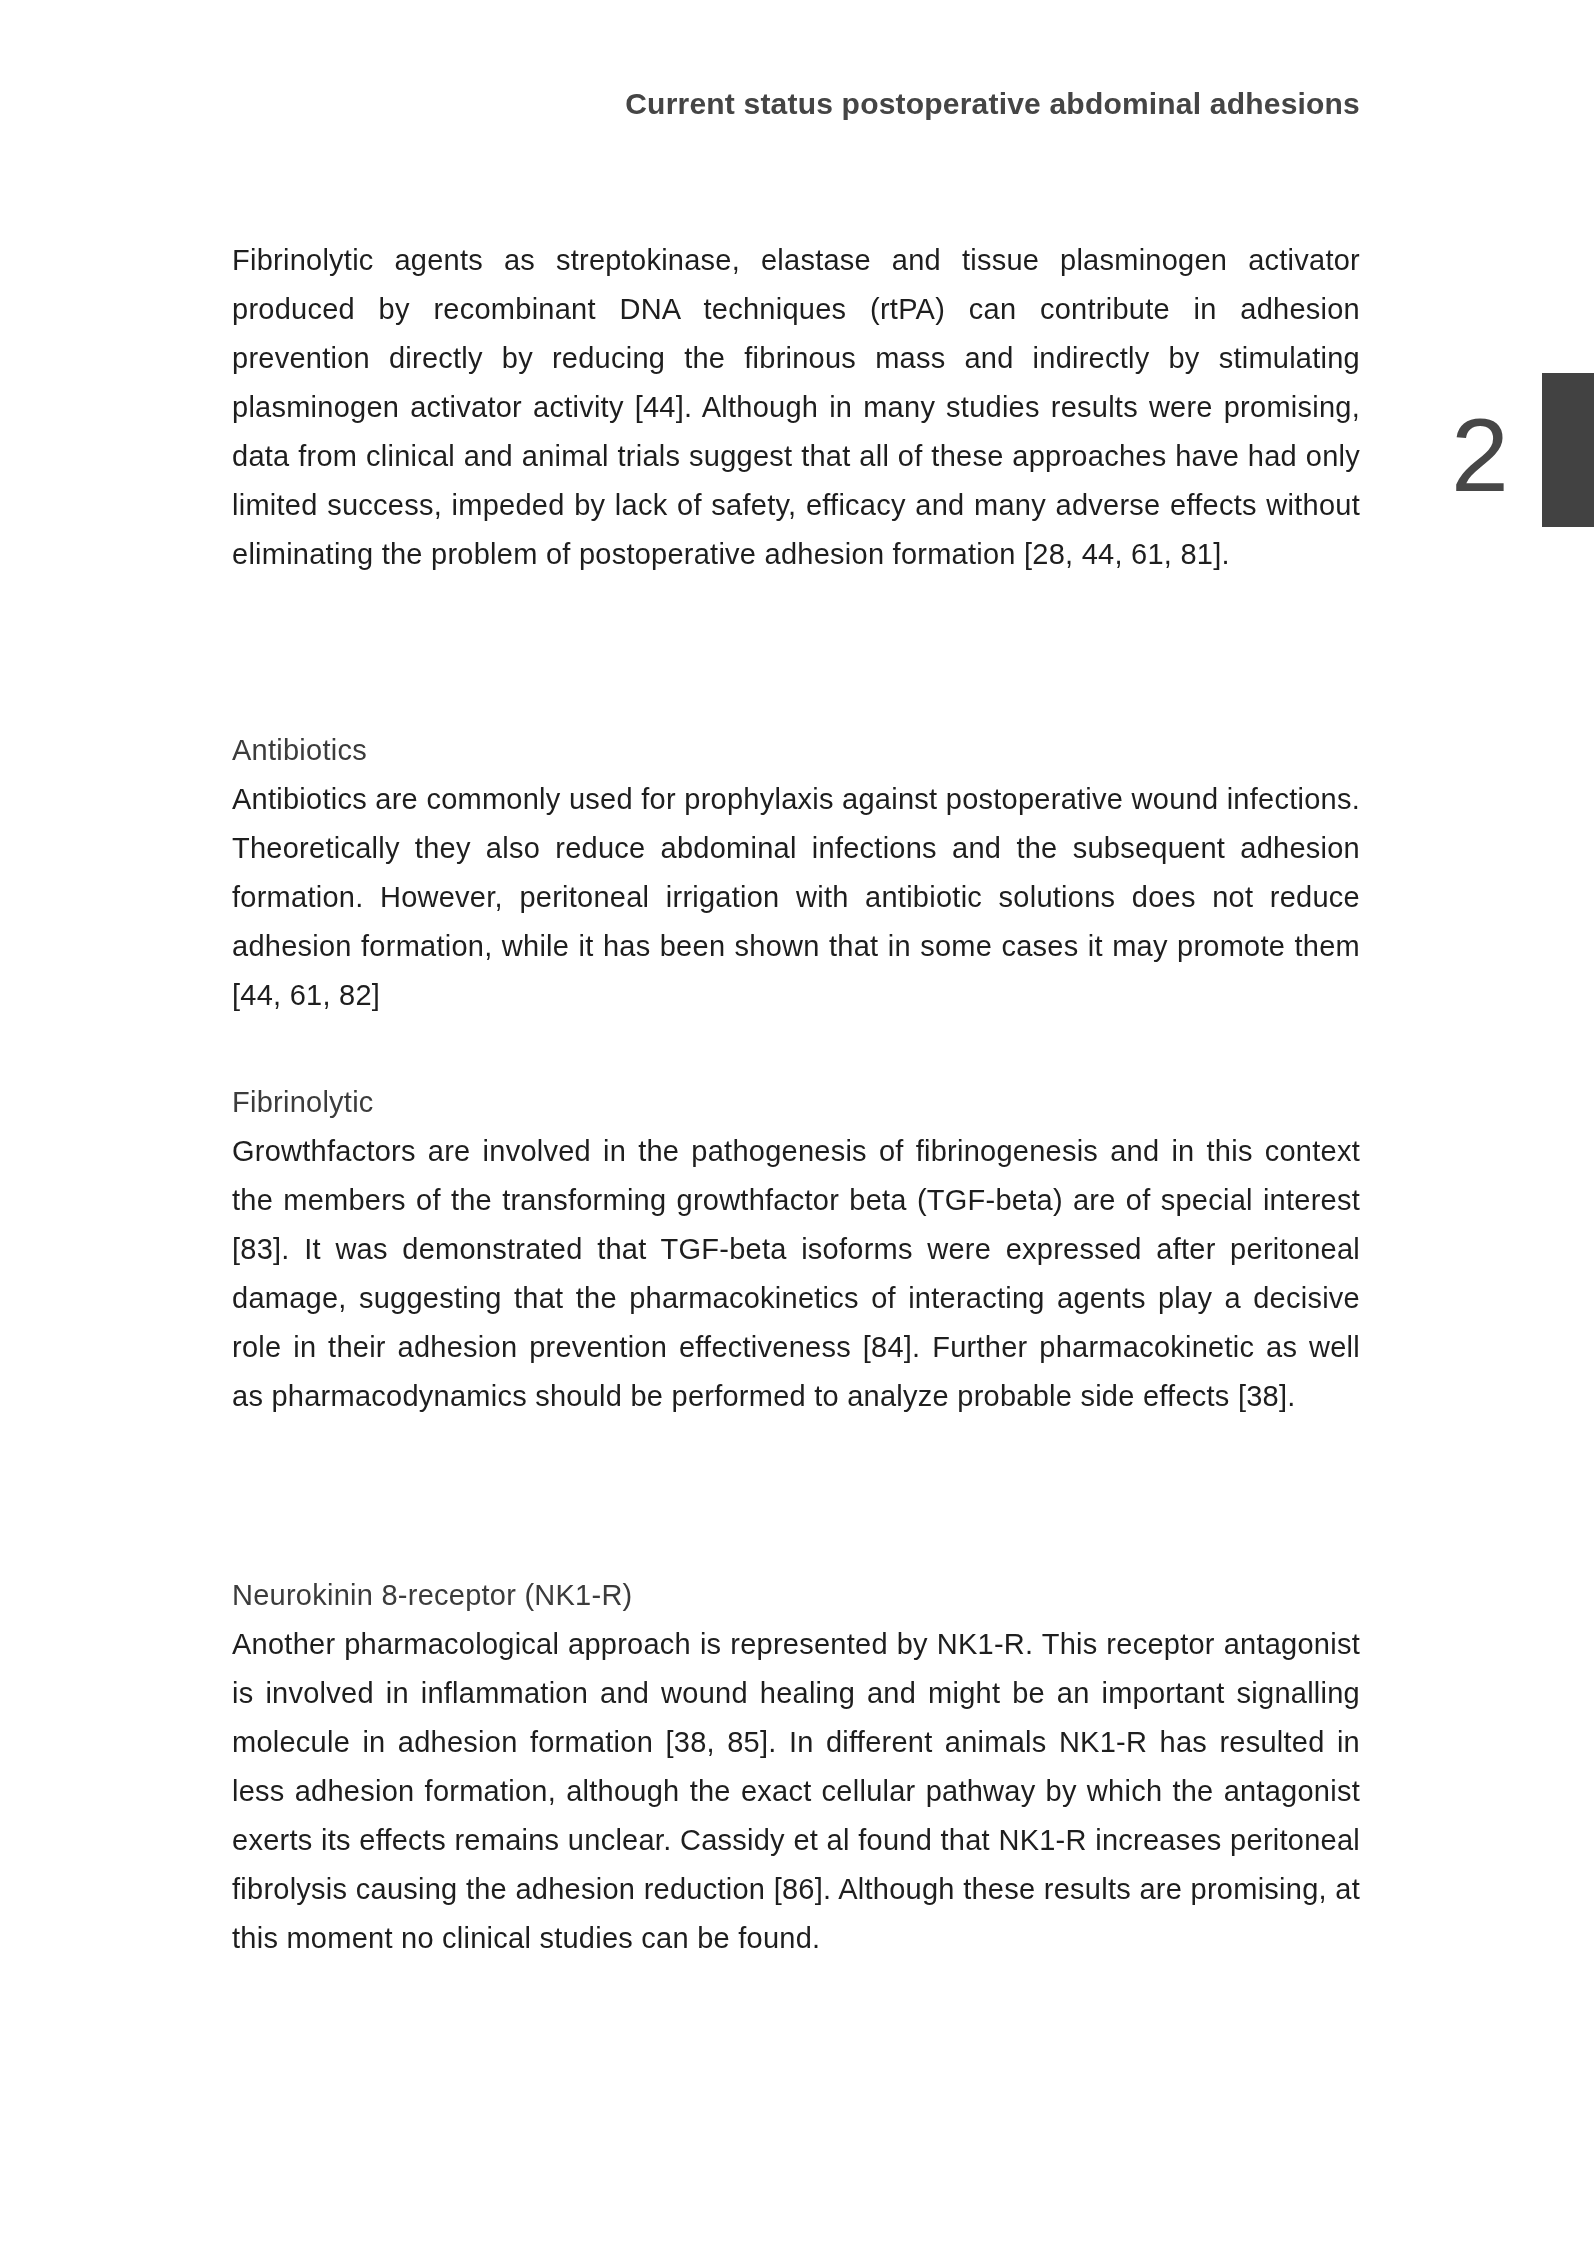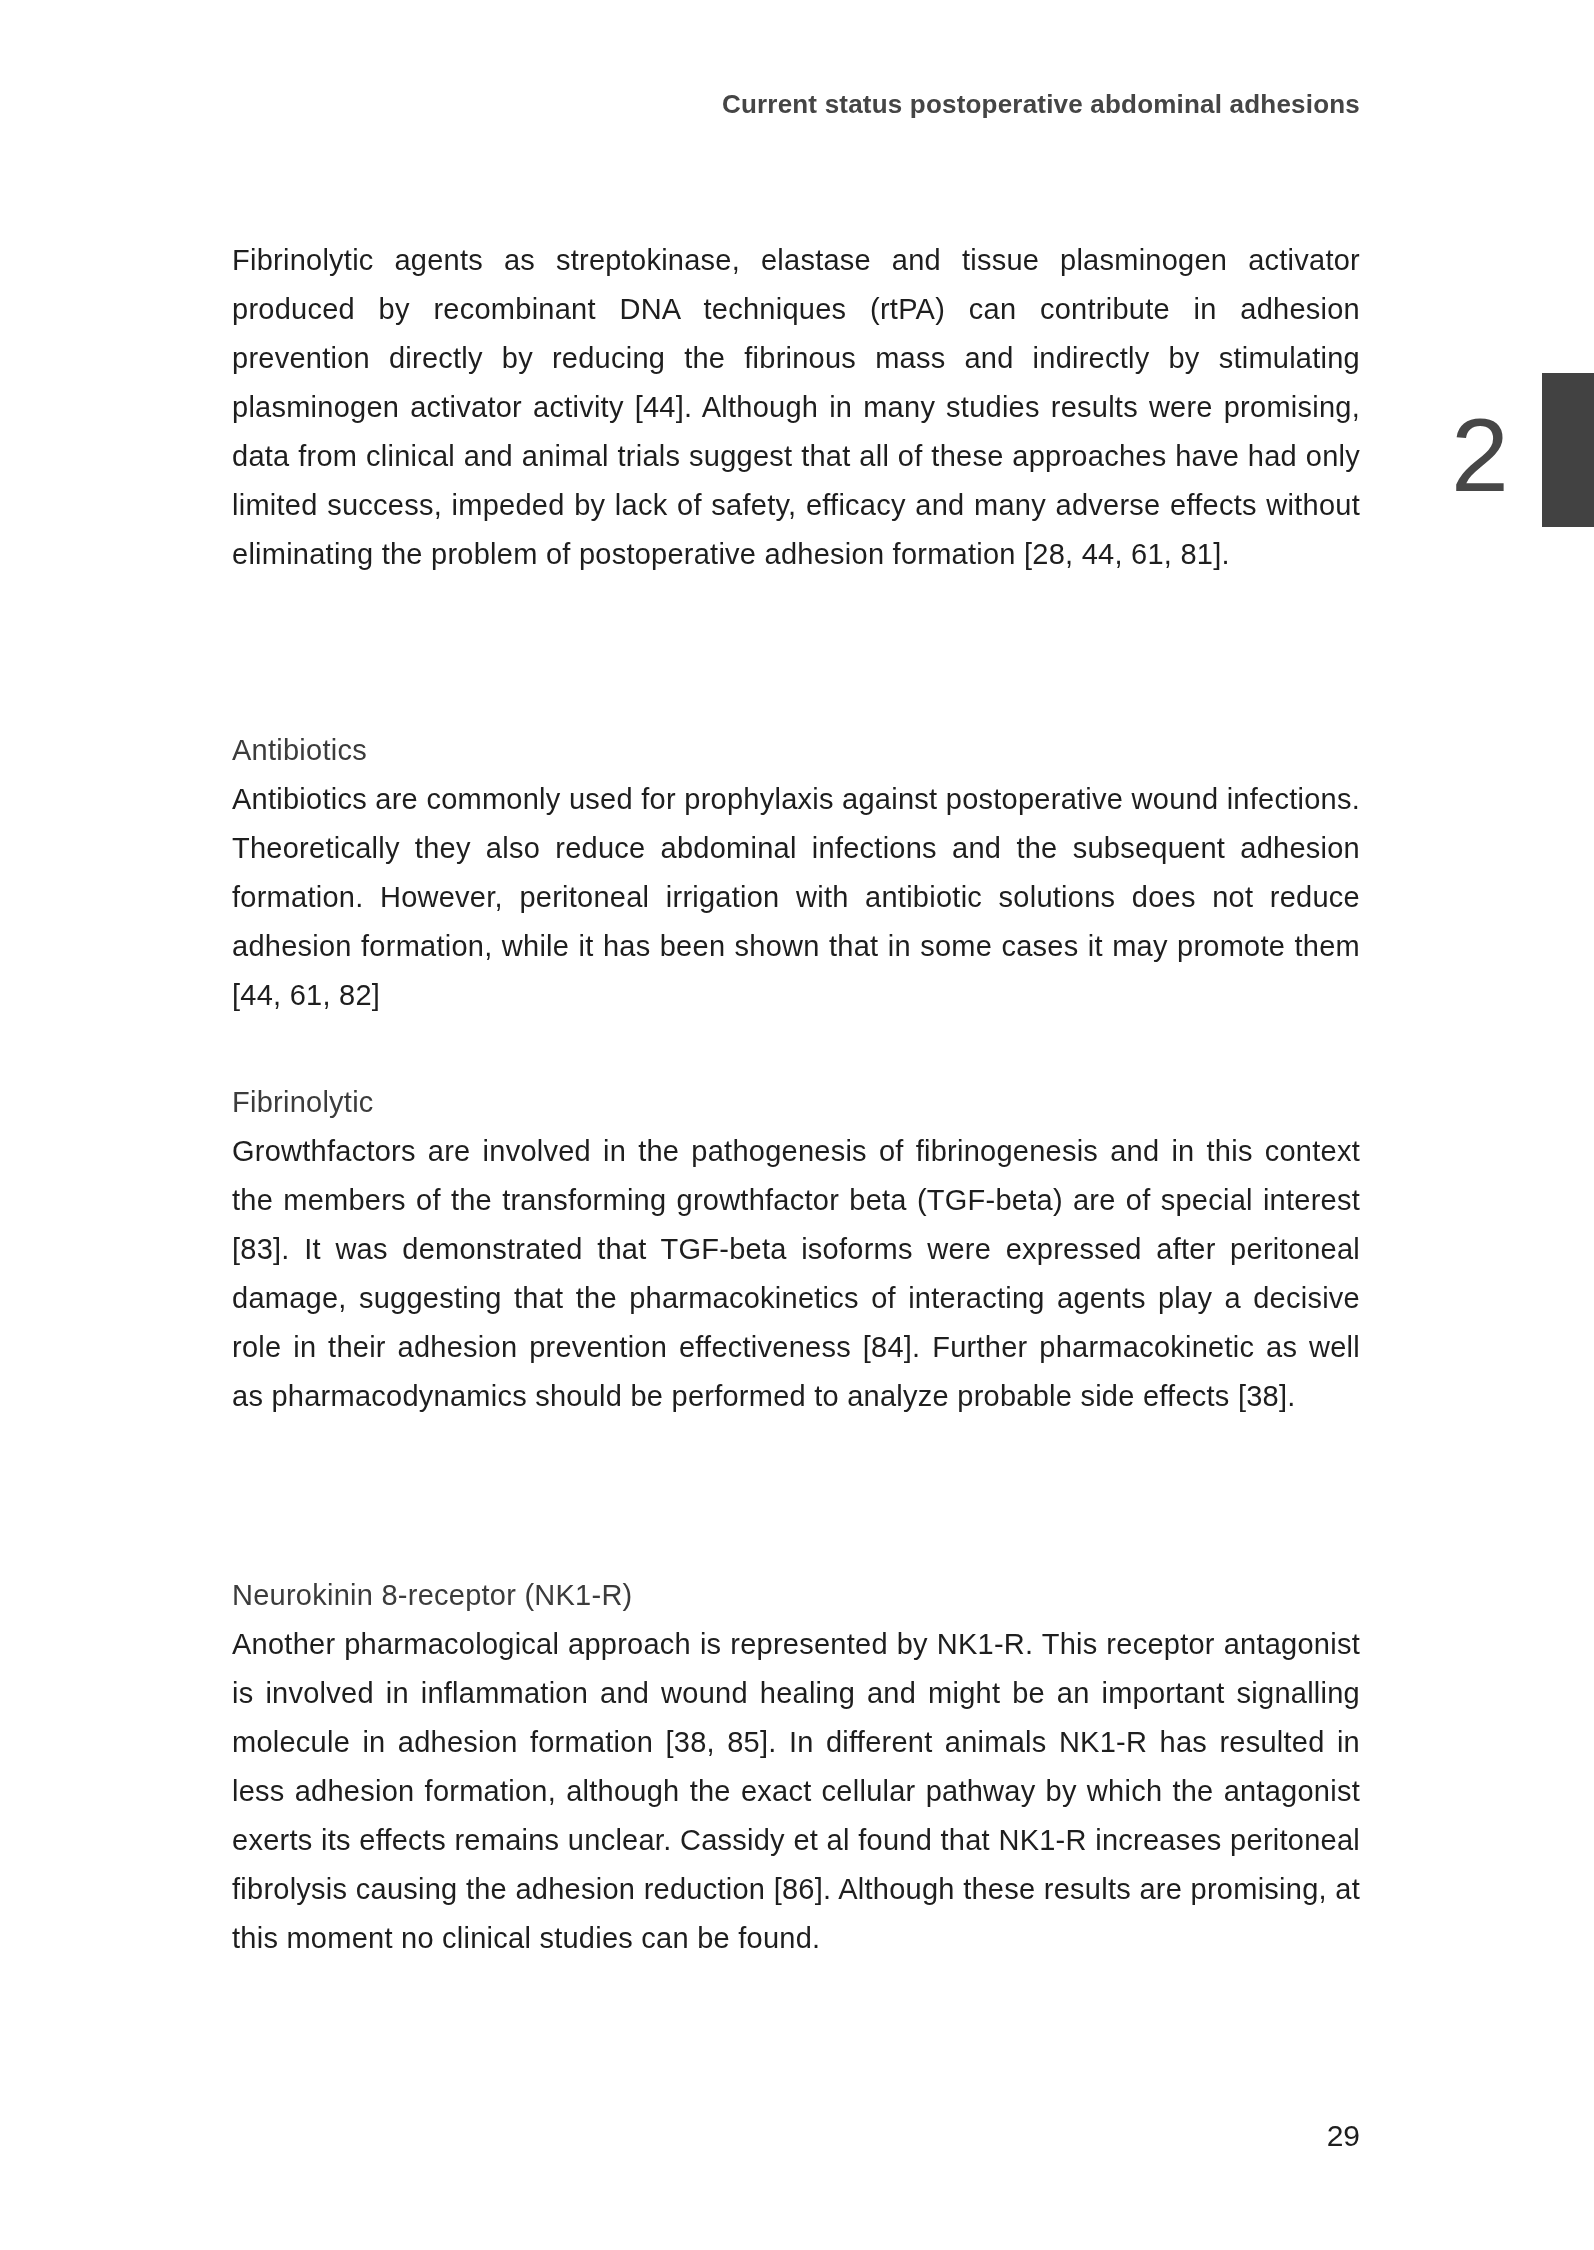--- a/index.html
+++ b/index.html
@@ -25,21 +25,21 @@
     background: var(--c-background, #ffffff);
     overflow: hidden;
     font-family: "Liberation Sans", sans-serif;
   }
   .running-header {
     position: absolute;
     top: 86px;
     left: 232px;
     width: 1128px;
     text-align: right;
-    font-size: 26px;
+    font-size: 30px;
     line-height: 36px;
     font-weight: 700;
     letter-spacing: 0.2px;
     color: var(--c-running_header, #454545);
   }
   .chapter-number {
     position: absolute;
     top: 403px;
     left: 1438px;
     width: 84px;
@@ -116,15 +116,14 @@
   <div class="textblock block-growthfactors">
     <h3 class="section-heading">Fibrinolytic</h3>
     <p>Growthfactors are involved in the pathogenesis of fibrinogenesis and in this context the members of the transforming growthfactor beta (TGF-beta) are of special interest [83]. It was demonstrated that TGF-beta isoforms were expressed after peritoneal damage, suggesting that the pharmacokinetics of interacting agents play a decisive role in their adhesion prevention effectiveness [84]. Further pharmacokinetic as well as pharmacodynamics should be performed to analyze probable side effects [38].</p>
   </div>
 
   <div class="textblock block-nk1r">
     <h3 class="section-heading">Neurokinin 8-receptor (NK1-R)</h3>
     <p>Another pharmacological approach is represented by NK1-R. This receptor antagonist is involved in inflammation and wound healing and might be an important signalling molecule in adhesion formation [38, 85]. In different animals NK1-R has resulted in less adhesion formation, although the exact cellular pathway by which the antagonist exerts its effects remains unclear. Cassidy et al found that NK1-R increases peritoneal fibrolysis causing the adhesion reduction [86]. Although these results are promising, at this moment no clinical studies can be found.</p>
   </div>
 
-  <div class="page-number">29</div>
 
 </div>
 
 </body></html>

